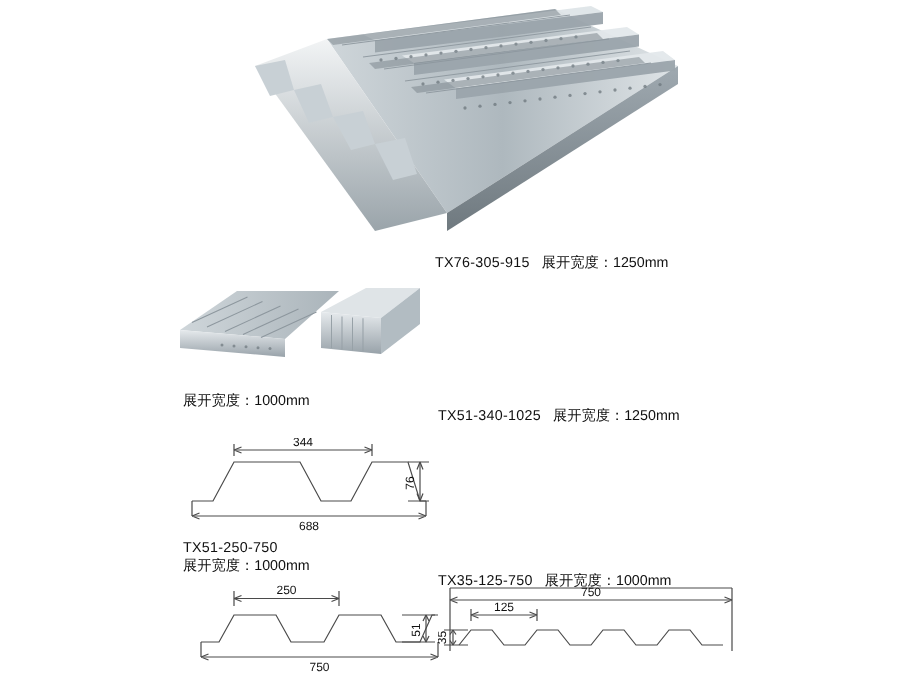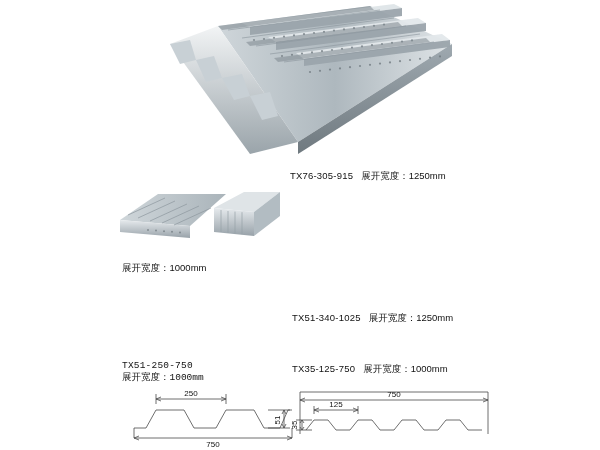--- a/index.html
+++ b/index.html
@@ -190,29 +190,51 @@
       <polygon points="136,26 162,6 162,30 136,50" fill="#b2bcc2"></polygon>
       <g stroke="#97a1a7" stroke-width="0.7" fill="none">
         <path d="M103,24 L103,46 M110,25 L110,47 M117,25.6 L117,47.6 M124,26.2 L124,48.2"></path>
       </g>
     </svg>
   </div>
 
   <div class="spec" style="left:122px;top:262px;width:160px;">
     <div class="title2">展开宽度：1000mm</div>
   </div>
+  <div class="draw" style="left:122px;top:292px;">
+    <svg width="170" height="62" viewBox="0 0 170 62">
+      <g stroke="#4a4a4a" stroke-width="0.8" fill="none">
+        <path d="M6,42 L20,42 L34,16 L78,16 L92,42 L112,42 L126,16 L150,16 L158,42 L162,42"></path>
+        <path d="M6,42 L6,52 M162,42 L162,52"></path>
+
+        <path d="M34,12 L34,4 M126,12 L126,4"></path>
+        <path d="M34,8 L126,8"></path>
+        <path d="M34,8 l5,-2 M34,8 l5,2 M126,8 l-5,-2 M126,8 l-5,2"></path>
+
+        <path d="M150,16 L164,16 M150,42 L164,42"></path>
+        <path d="M158,16 L158,42"></path>
+        <path d="M158,16 l-2,5 M158,16 l2,5 M158,42 l-2,-5 M158,42 l2,-5"></path>
+
+        <path d="M6,52 L162,52"></path>
+        <path d="M6,52 l5,-2 M6,52 l5,2 M162,52 l-5,-2 M162,52 l-5,2"></path>
+      </g>
+      <text class="lbl" x="80" y="5" text-anchor="middle">344</text>
+      <text class="lbl" x="154" y="30" text-anchor="middle" transform="rotate(-90 154 30)">76</text>
+      <text class="lbl" x="84" y="61" text-anchor="middle">688</text>
+    </svg>
+  </div>
 
   <div class="spec" style="left:292px;top:272px;width:200px;">
-    <div style="display:flex;gap:8px;margin-top:40px;">
+    <div style="display:flex;gap:8px;">
       <span class="title">TX51-340-1025</span>
       <span class="title2">展开宽度：1250mm</span>
     </div>
   </div>
 
-  <div class="spec" style="left:122px;top:360px;width:160px;font-family:Liberation Mono, monospace;">
+  <div class="spec" style="left:122px;top:360px;width:160px;">
     <div class="title">TX51-250-750</div>
     <div class="title2">展开宽度：1000mm</div>
   </div>
   <div class="draw" style="left:128px;top:390px;text-align:center;">
     <svg width="170" height="58" viewBox="0 0 170 58">
       <g stroke="#4a4a4a" stroke-width="0.8" fill="none">
         <path d="M6,38 L18,38 L28,20 L56,20 L66,38 L88,38 L98,20 L126,20 L136,38 L152,38 L160,20 L164,20"></path>
         <path d="M6,38 L6,48 M164,38 L164,48"></path>
 
         <path d="M28,14 L28,4 M98,14 L98,4"></path>
@@ -225,21 +247,21 @@
 
         <path d="M6,48 L164,48"></path>
         <path d="M6,48 l5,-2 M6,48 l5,2 M164,48 l-5,-2 M164,48 l-5,2"></path>
       </g>
       <text class="lbl" x="63" y="6" text-anchor="middle">250</text>
       <text class="lbl" x="152" y="30" text-anchor="middle" transform="rotate(-90 152 30)">51</text>
       <text class="lbl" x="85" y="57" text-anchor="middle">750</text>
     </svg>
   </div>
 
-  <div class="spec" style="left:292px;top:363px;width:200px;">
+  <div class="spec" style="left:292px;top:382px;width:200px;">
     <div style="display:flex;gap:8px;">
       <span class="title">TX35-125-750</span>
       <span class="title2">展开宽度：1000mm</span>
     </div>
   </div>
   <div class="draw" style="left:292px;top:386px;">
     <svg width="200" height="60" viewBox="0 0 200 60">
       <g stroke="#4a4a4a" stroke-width="0.8" fill="none">
 
         <path d="M8,6 L196,6"></path>

